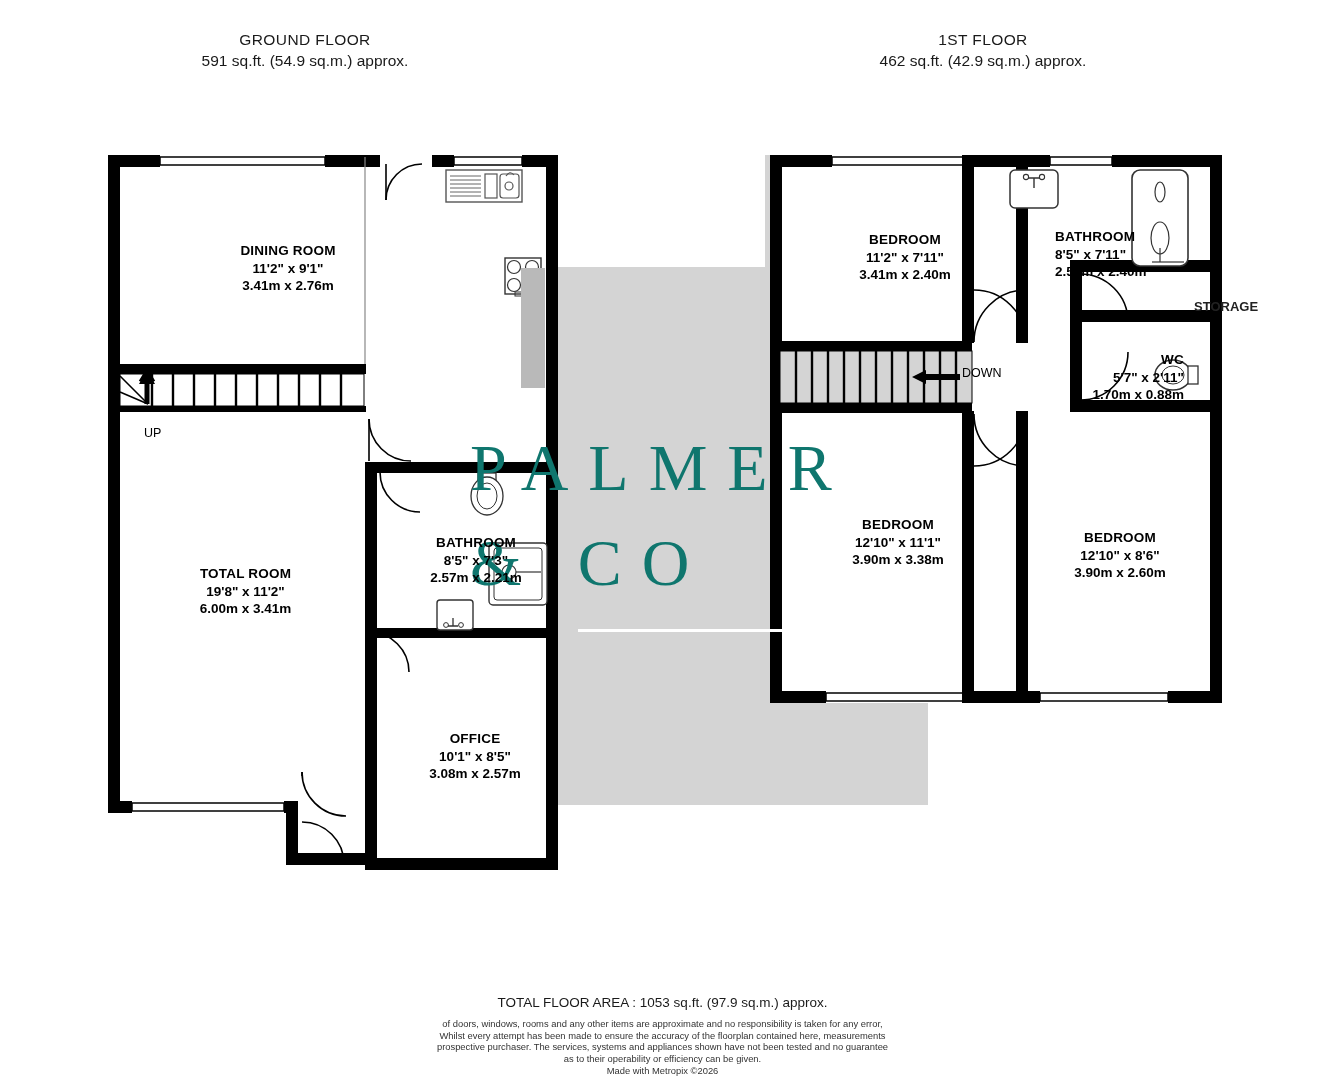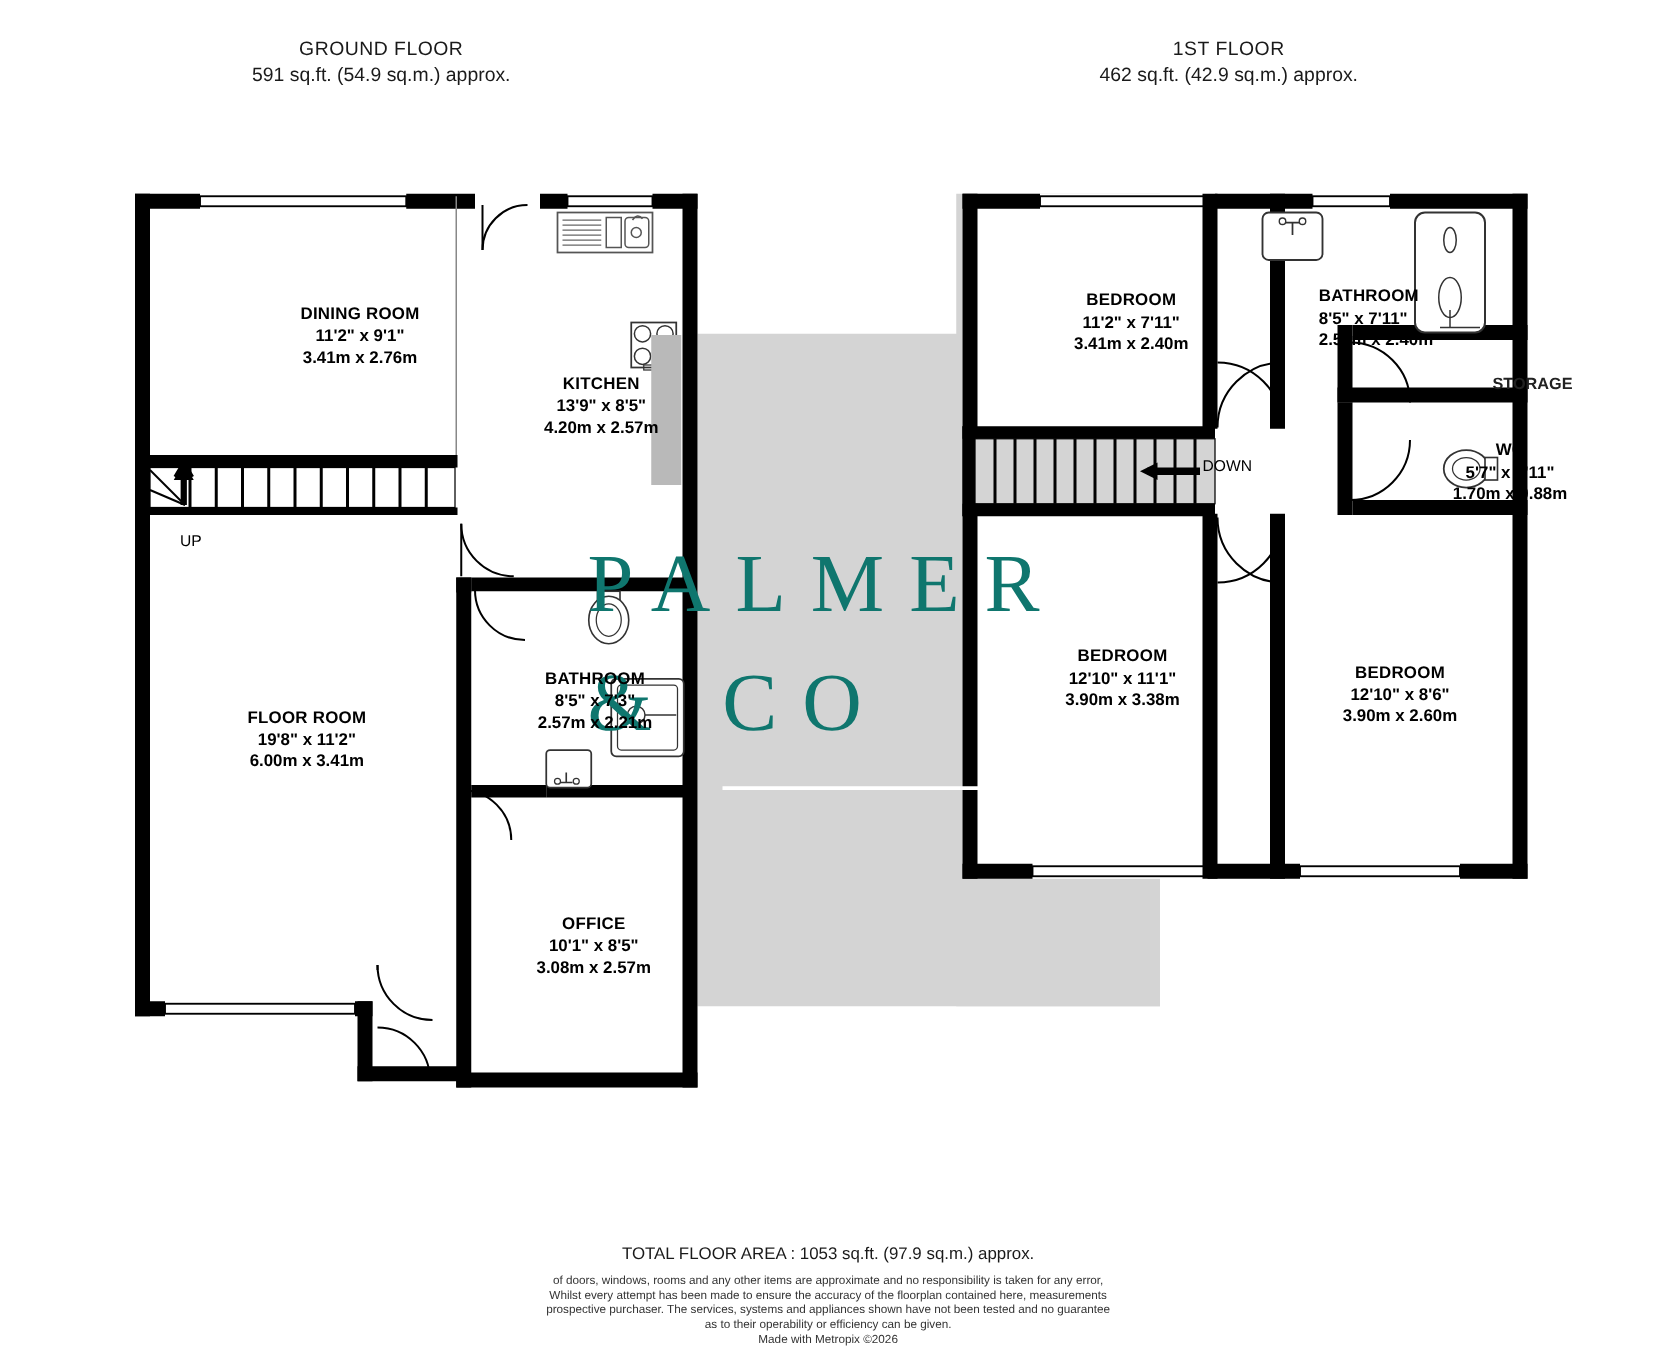--- a/index.html
+++ b/index.html
@@ -383,28 +383,23 @@
       </g>
     </svg>
   </div>
 
   <div class="room-label" style="left:188px; top:242px; width:200px;">
     <div class="nm">DINING ROOM</div>
     <div class="im">11'2"  x 9'1"</div>
     <div class="me">3.41m  x 2.76m</div>
   </div>
 
-  <div class="room-label" style="left:406px; top:298px; width:150px;">
-    <div class="nm">KITCHEN</div>
-    <div class="im">13'9"  x 8'5"</div>
-    <div class="me">4.20m  x 2.57m</div>
-  </div>
 
   <div class="room-label" style="left:138px; top:565px; width:215px;">
-    <div class="nm">FLOOR ROOM</div>
+    <div class="nm">TOTAL ROOM</div>
     <div class="im">19'8"  x 11'2"</div>
     <div class="me">6.00m  x 3.41m</div>
   </div>
 
   <div class="room-label" style="left:400px; top:534px; width:152px;">
     <div class="nm">BATHROOM</div>
     <div class="im">8'5"  x 7'3"</div>
     <div class="me">2.57m  x 2.21m</div>
   </div>
 
@@ -423,21 +418,21 @@
   </div>
 
   <div class="room-label" style="left:1055px; top:228px; width:128px; text-align:left;">
     <div class="nm">BATHROOM</div>
     <div class="im">8'5"  x 7'11"</div>
     <div class="me">2.57m  x 2.40m</div>
   </div>
 
   <div class="small-label" style="left:1155px; top:299px; font-weight:bold; font-size:13px;">STORAGE</div>
 
-  <div class="room-label" style="left:1150px; top:351px; width:116px; text-align:center;">
+  <div class="room-label" style="left:1068px; top:351px; width:116px; text-align:right;">
     <div class="nm">WC</div>
     <div class="im">5'7"  x 2'11"</div>
     <div class="me">1.70m  x 0.88m</div>
   </div>
 
   <div class="room-label" style="left:818px; top:516px; width:160px;">
     <div class="nm">BEDROOM</div>
     <div class="im">12'10"  x 11'1"</div>
     <div class="me">3.90m  x 3.38m</div>
   </div>

